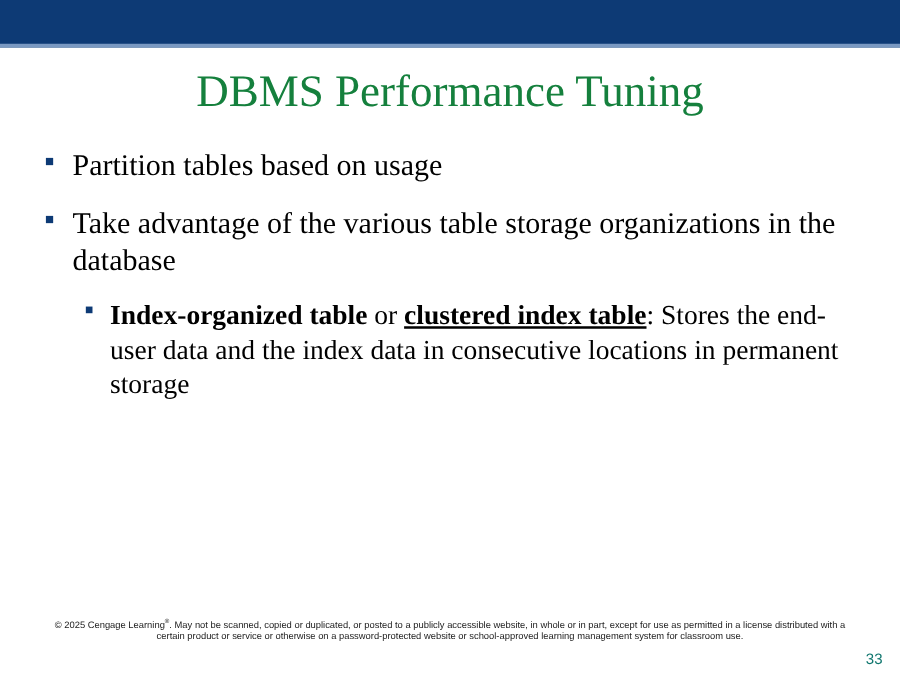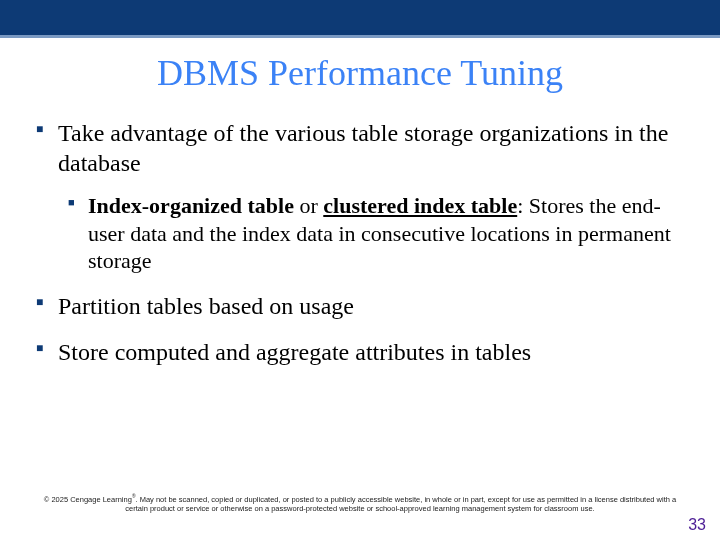--- a/index.html
+++ b/index.html
@@ -1,55 +1,52 @@
 <!DOCTYPE html>
 <html><head>
 <meta charset="utf-8">
 <style>
   * { margin: 0; padding: 0; box-sizing: border-box; }
   html, body { width: 720px; height: 540px; font-family: "Times New Roman", Times, serif; background: #fff; color: #000; }
   .slide { position: relative; width: 720px; height: 540px; background: #fff; }
   .topbar { height: 38px; background: #0d3a75; border-bottom: 3px solid #7a99c2; }
-  .title { font-size: 36px; text-align: center; color: #3b82f6; margin-top: 14px; font-weight: 400; }
+  .title { font-size: 36px; text-align: center; color: #15803d; margin-top: 14px; font-weight: 400; }
   .content { padding: 24px 36px 0 36px; }
   .lvl1 { list-style: none; }
   .lvl1 > li { position: relative; padding-left: 22px; font-size: 24px; line-height: 1.25; margin-bottom: 16px; }
   .lvl1 > li::before { content: "■"; position: absolute; left: 0; top: 4px; font-size: 12px; color: #0d3a75; }
   .lvl2 { list-style: none; margin-top: 14px; margin-left: 10px; }
   .lvl2 > li { position: relative; padding-left: 20px; font-size: 22px; line-height: 1.25; }
   .lvl2 > li::before { content: "■"; position: absolute; left: 0; top: 4px; font-size: 11px; color: #0d3a75; }
   .term { font-weight: bold; }
   .underline { text-decoration: underline; }
   .footer { position: absolute; bottom: 26px; left: 0; width: 100%; text-align: center; font-family: Arial, Helvetica, sans-serif; font-size: 7.5px; color: #222; padding: 0 40px; line-height: 1.3; }
-  .pagenum { position: absolute; bottom: 6px; right: 14px; font-family: Arial, Helvetica, sans-serif; font-size: 16px; color: #4c1d95; }
+  .pagenum { position: absolute; bottom: 6px; right: 14px; font-family: Arial, Helvetica, sans-serif; font-size: 12px; color: #0f766e; }
   sup { font-size: 0.65em; }
 </style>
 </head>
 <body>
 
 <div class="slide">
   <div class="topbar"></div>
 
   <h1 class="title">DBMS Performance Tuning</h1>
 
   <div class="content">
     <ul class="lvl1">
       <li>
+        <span>Partition tables based on usage</span>
+      </li>
+      <li>
         <span>Take advantage of the various table storage organizations in the database</span>
         <ul class="lvl2">
           <li>
             <span class="term">Index-organized table</span><span> or </span><span class="term underline">clustered index table</span><span>: Stores the end-user data and the index data in consecutive locations in permanent storage</span>
           </li>
         </ul>
-      </li>
-      <li>
-        <span>Partition tables based on usage</span>
-      </li>
-      <li>
-        <span>Store computed and aggregate attributes in tables</span>
       </li>
     </ul>
   </div>
 
   <div class="footer">
     <span>© 2025 Cengage Learning</span><sup>®</sup><span>. May not be scanned, copied or duplicated, or posted to a publicly accessible website, in whole or in part, except for use as permitted in a license distributed with a certain product or service or otherwise on a password-protected website or school-approved learning management system for classroom use.</span>
   </div>
 
   <div class="pagenum">33</div>
 </div>

